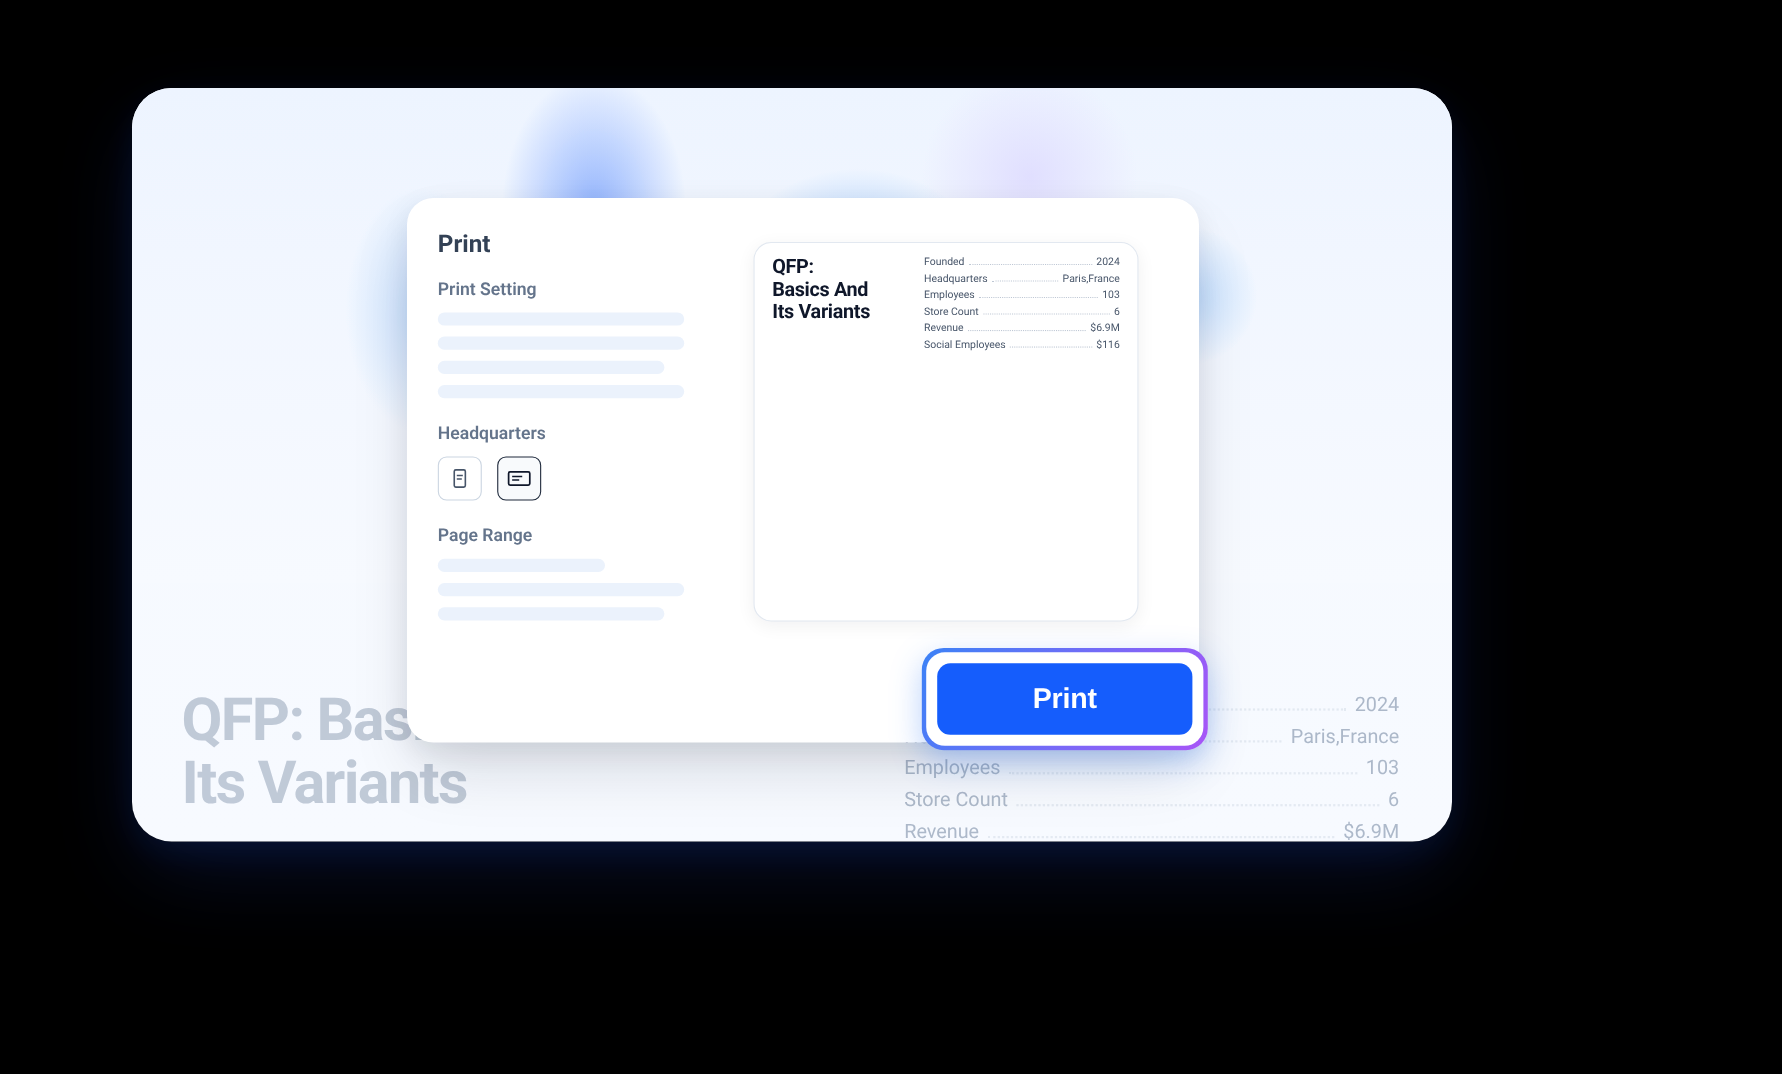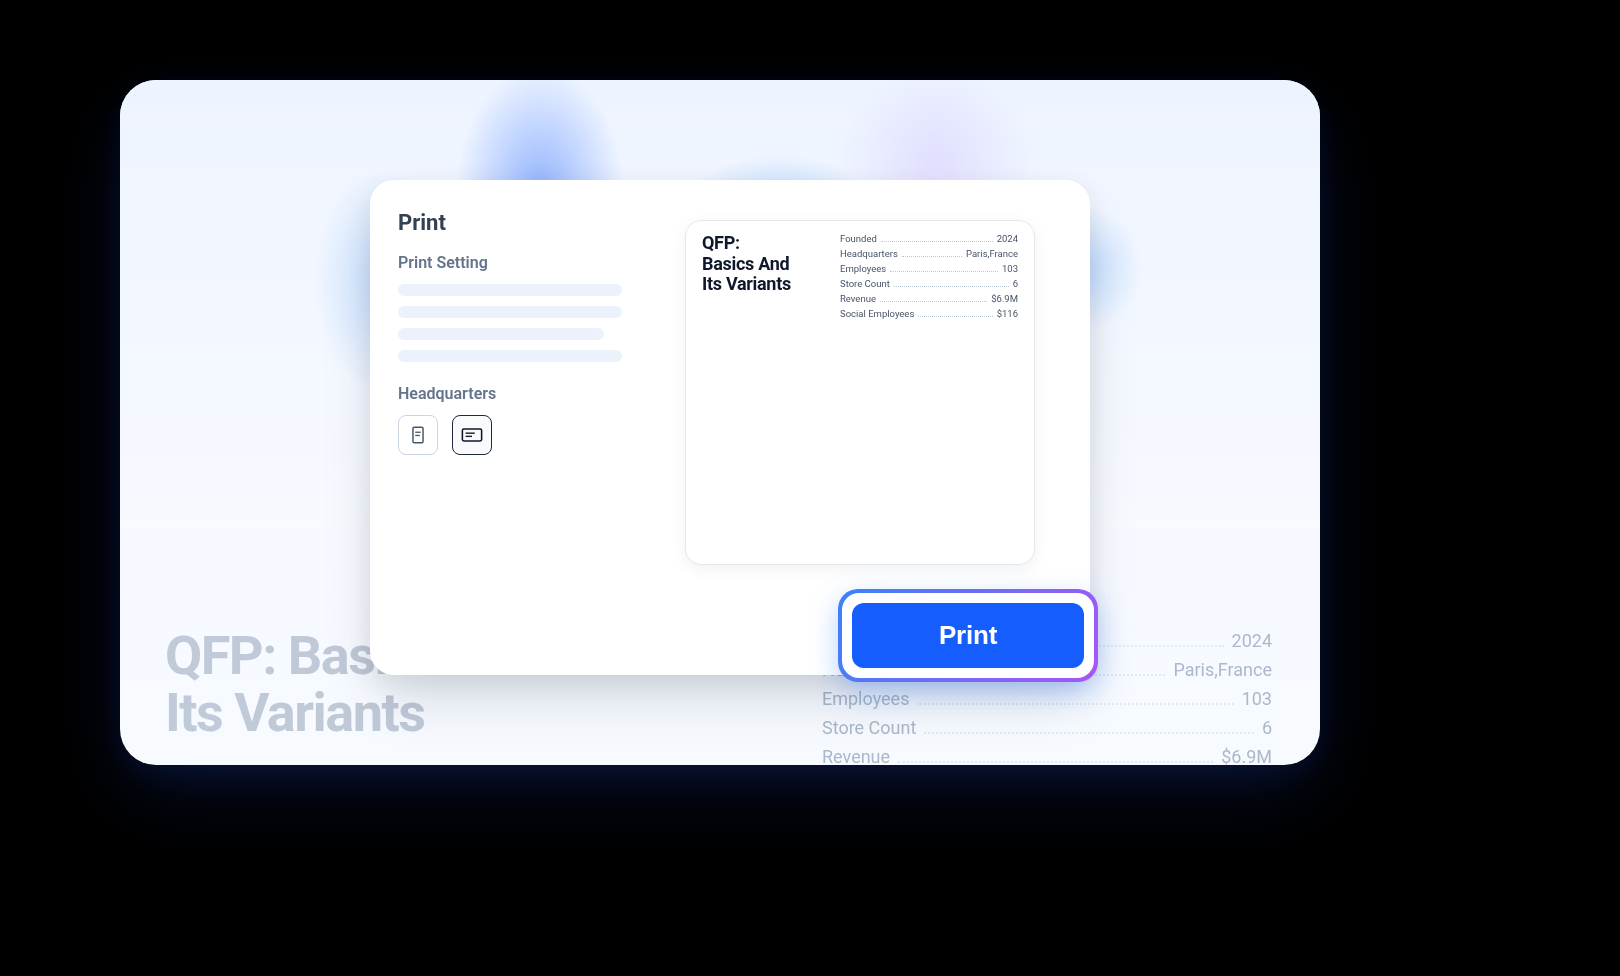--- a/index.html
+++ b/index.html
@@ -280,20 +280,26 @@
               <svg width="26" height="22" viewBox="0 0 28 24" fill="none">
                 <rect x="3.5" y="5.5" width="21" height="13" rx="1.5" stroke="#0f172a" stroke-width="1.7"></rect>
                 <line x1="7" y1="10" x2="17" y2="10" stroke="#0f172a" stroke-width="1.5"></line>
                 <line x1="7" y1="13.5" x2="14" y2="13.5" stroke="#0f172a" stroke-width="1.5"></line>
               </svg>
             </span>
           </div>
         </div>
       </div>
 
+      <div class="section" style="margin-bottom:0;">
+        <div class="section-label">Page Range</div>
+        <div class="skel w1"></div>
+        <div class="skel w2"></div>
+        <div class="skel w3"></div>
+      </div>
     </div>
 
     <div class="panel-right">
       <div class="preview">
         <div class="preview-hero"></div>
         <div class="preview-body">
           <div class="preview-title">
             
             QFP:<br>Basics And<br>Its Variants
           </div>

